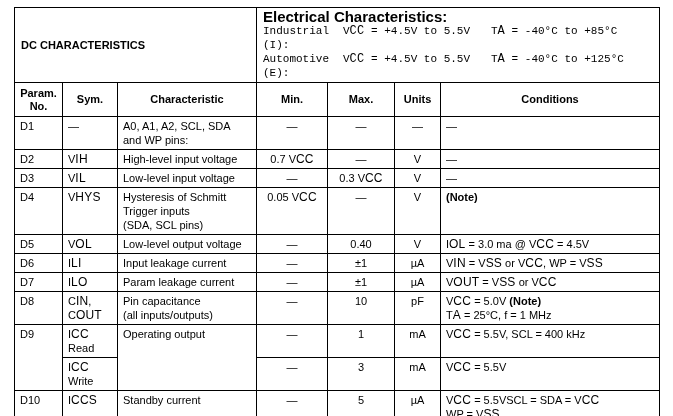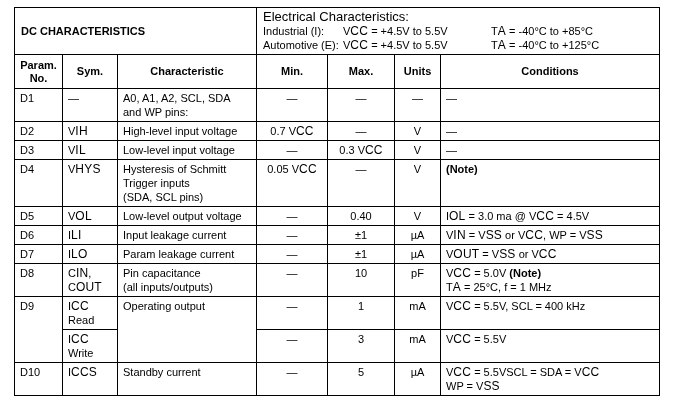--- a/index.html
+++ b/index.html
@@ -16,22 +16,22 @@
   .title .t-label { display: inline-block; width: 101px; }
 
   table { border-collapse: collapse; width: 645px; table-layout: fixed; }
   th, td { border: 1px solid #000; font-size: 11px; vertical-align: top; }
 
   .hdr-left {
     text-align: left; vertical-align: middle;
     padding-left: 6px; height: 46px; font-size: 11px; font-weight: bold;
   }
   .hdr-right { text-align: left; padding: 2px 6px; font-weight: normal; }
-  .elec-heading { font-weight: normal; font-size: 13px; line-height: 14px; }
-  .elec-line { display: flex; font-size: 11px; line-height: 14px; }
+  .elec-heading { font-weight: bold; font-size: 15px; line-height: 14px; }
+  .elec-line { display: flex; font-size: 11px; line-height: 14px; font-family: Liberation Mono, monospace; }
   .elec-label { width: 80px; flex: none; }
   .elec-vcc { width: 148px; flex: none; }
   .elec-ta { flex: auto; }
 
   .col-hdr th {
     text-align: center; vertical-align: middle;
     height: 34px; white-space: pre-line; line-height: 13px; padding: 2px 1px;
     font-weight: bold;
   }
 

